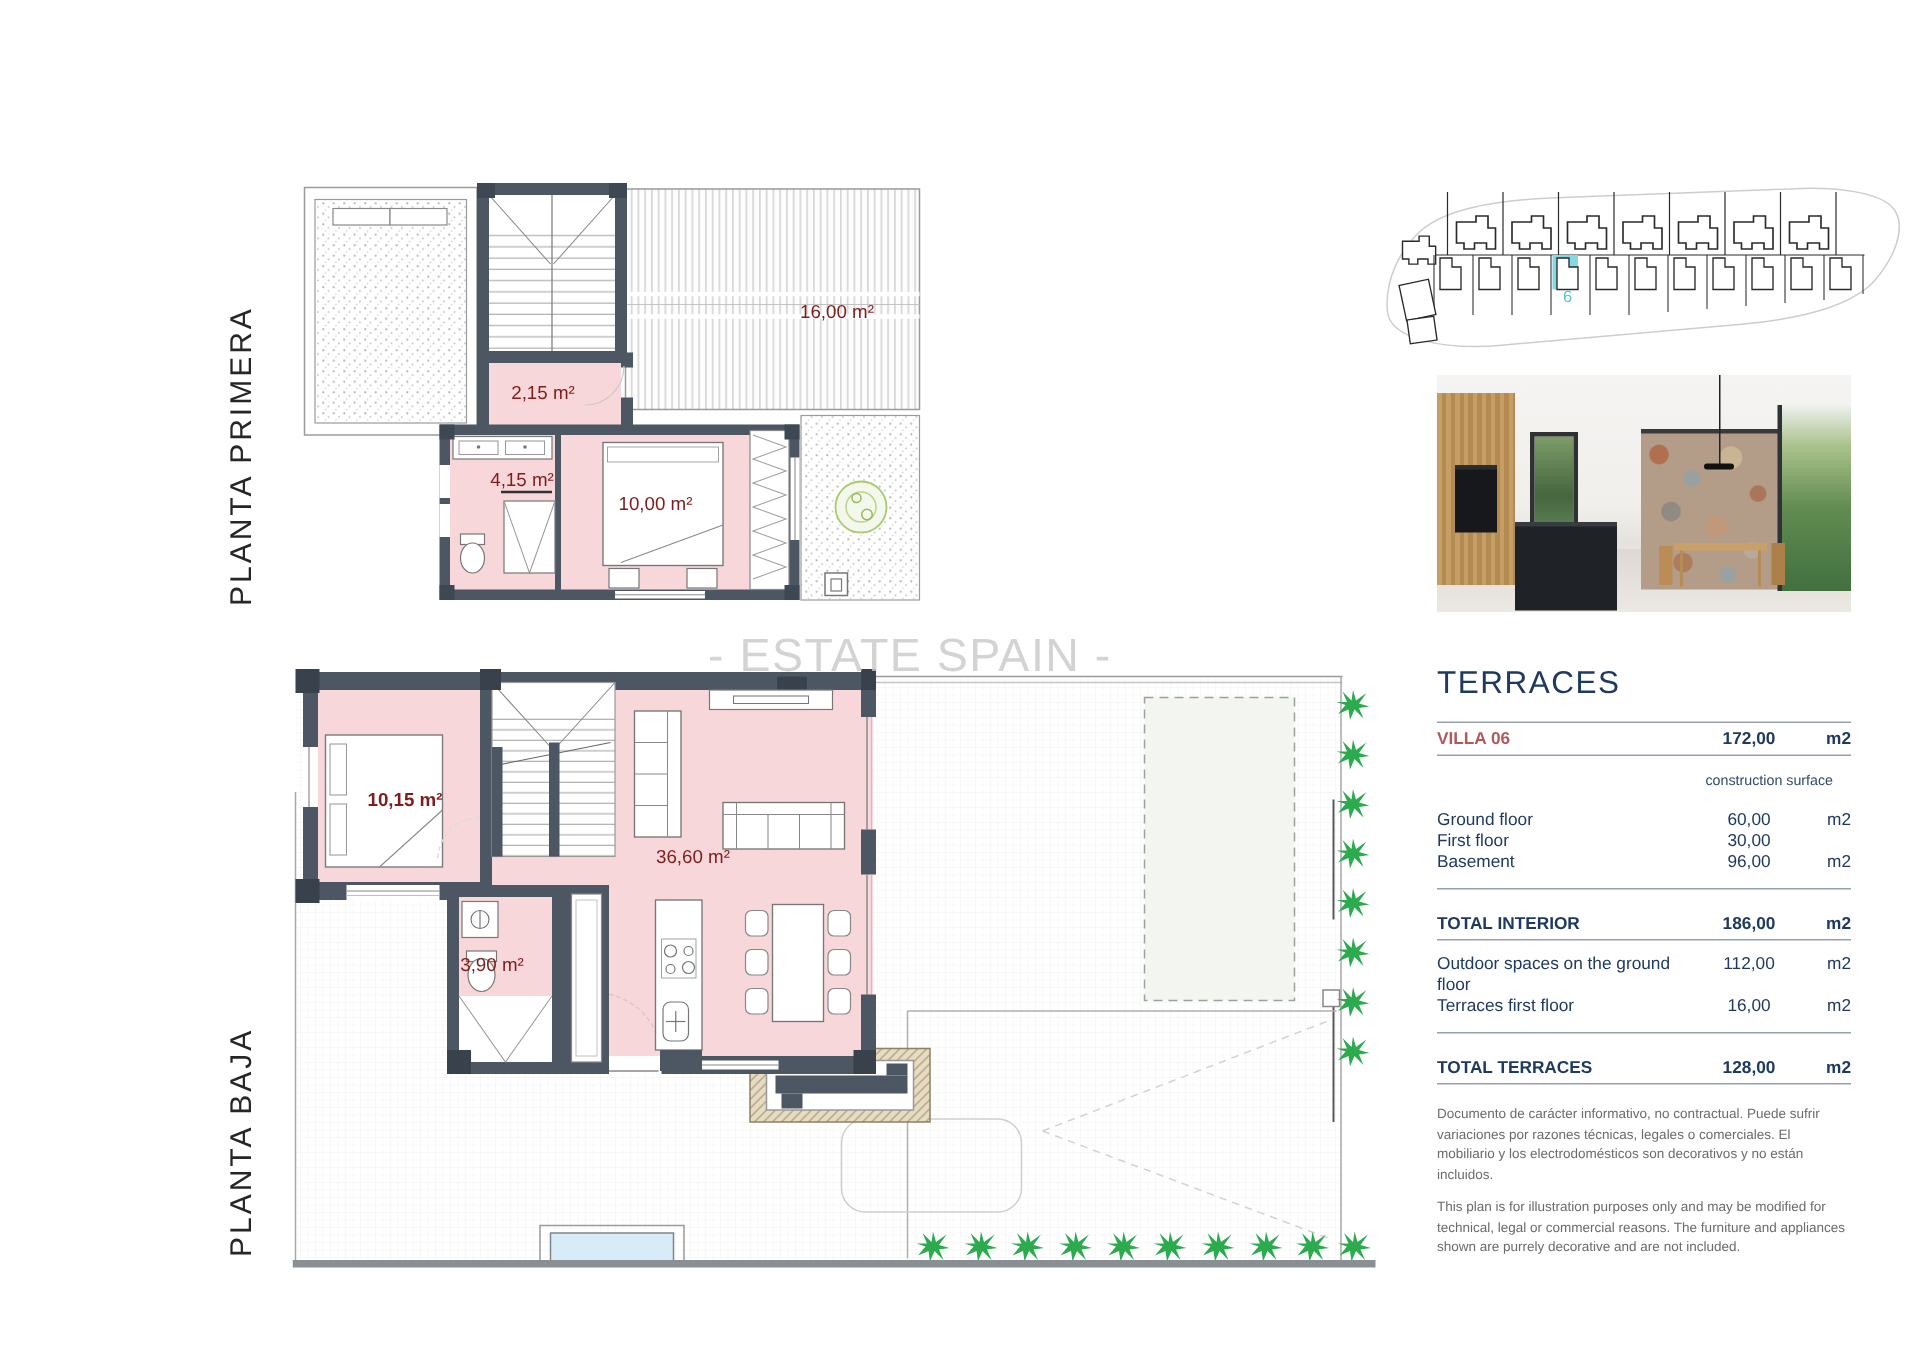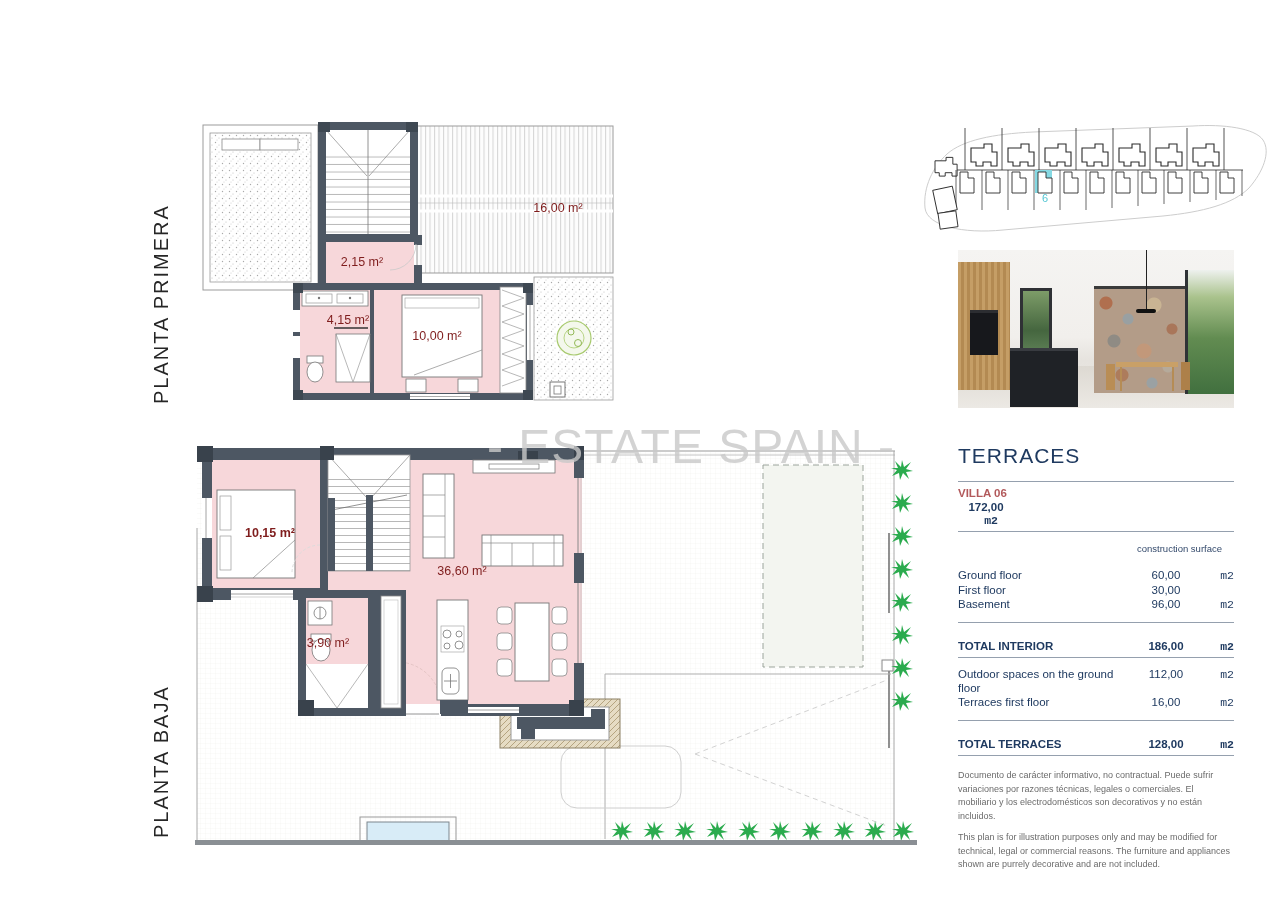--- a/index.html
+++ b/index.html
@@ -2,21 +2,21 @@
 <html><head>
 <meta charset="utf-8">
 <style>
   html,body{margin:0;padding:0;background:#fff;}
   .stage{position:relative;width:1275px;height:897px;background:#ffffff;overflow:hidden;
          font-family:"Liberation Sans",sans-serif;}
   
   .vtitle{position:absolute;writing-mode:vertical-rl;transform:rotate(180deg);
           font-size:20px;letter-spacing:2px;color:#262626;white-space:nowrap;}
   
-  .watermark{position:absolute;left:487px;top:419px;font-size:48px;letter-spacing:1px;
+  .watermark{position:absolute;left:472px;top:419px;font-size:31px;letter-spacing:1px;
              color:#c9c9c9;opacity:.8;z-index:6;white-space:nowrap;}
   
   .plan{position:absolute;z-index:2;}
   .arealabel{position:absolute;transform:translate(-50%,-50%);font-size:12.5px;
              color:#7f1d1d;white-space:nowrap;z-index:4;}
   
   .siteplan{position:absolute;left:923px;top:92px;width:345px;height:150px;}
   .villa-num{position:absolute;left:114px;top:100px;width:16px;text-align:center;
              font-size:11px;color:#53c6d3;}
   
@@ -55,23 +55,23 @@
   .ph-chair1{position:absolute;left:148px;top:114px;width:9px;height:26px;background:#b98d55;}
   .ph-chair2{position:absolute;left:223px;top:112px;width:9px;height:28px;background:#ad8049;}
   .ph-cord{position:absolute;left:188px;top:0;width:1px;height:60px;background:#222;}
   .ph-shade{position:absolute;left:178px;top:59px;width:20px;height:4px;background:#111;border-radius:2px;}
   
   .surf{position:absolute;left:958px;top:444px;width:276px;color:#1f3a60;z-index:3;}
   .surf .title{font-size:21px;letter-spacing:1px;color:#1f3a60;}
   .row{display:flex;align-items:baseline;font-size:11.5px;line-height:14px;}
   .row .lbl{flex:1;}
   .row .val{width:56px;text-align:center;}
-  .row .unit{width:40px;text-align:right;font-family:Liberation Mono, monospace;}
+  .row .unit{width:40px;text-align:right;}
   .villa-row{margin-top:13px;border-top:1px solid #95a0ae;border-bottom:1px solid #95a0ae;
-             padding:4px 0 3px;font-weight:bold;flex-direction:column;}
+             padding:4px 0 3px;font-weight:bold;}
   .villa-row .lbl{color:#b2595b;}
   .colhdr{text-align:right;font-size:9.5px;color:#33496b;margin:11px 0 14px;padding-right:12px;}
   .total-row{font-weight:bold;border-top:1px solid #95a0ae;border-bottom:1px solid #95a0ae;
              padding:16px 0 3px;margin-top:10px;}
   .gap8{height:9px;}
   .disc{font-size:9px;color:#6b6b6b;line-height:1.5;margin-top:13px;}
   .disc + .disc{margin-top:8px;}
   svg{display:block;}
 </style>
 </head>

